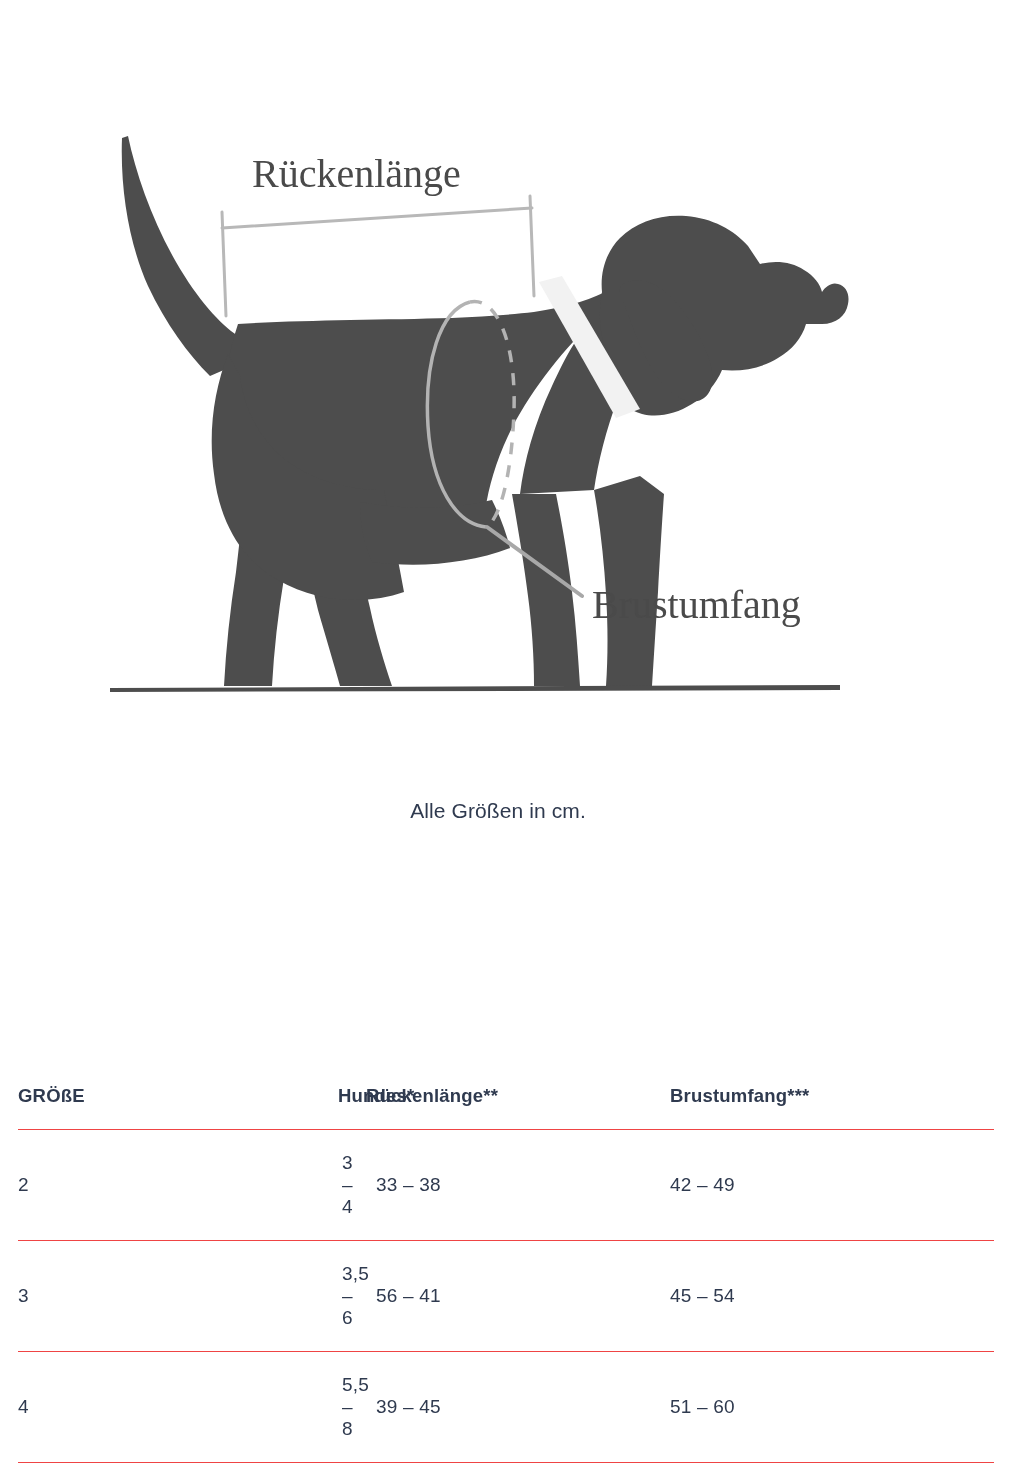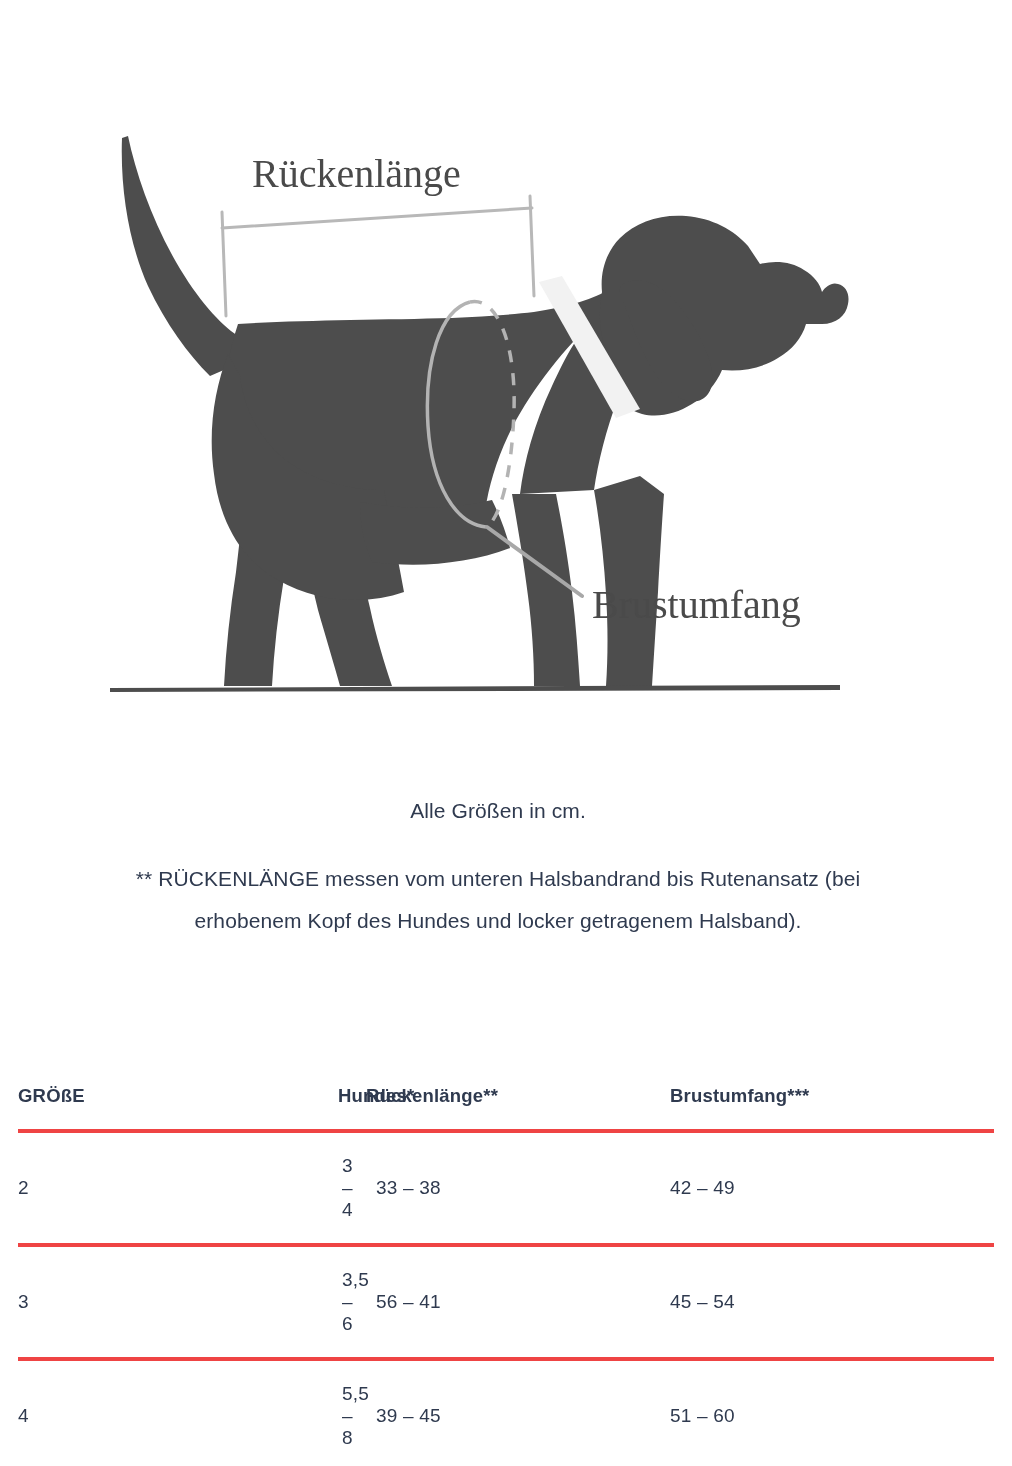--- a/index.html
+++ b/index.html
@@ -72,21 +72,21 @@
     padding: 0 0 22px 0;
     vertical-align: top;
     letter-spacing: 0.2px;
   }
   #size-table td {
     text-align: left;
     font-size: 19px;
     font-weight: normal;
     color: #2f3a4f;
     padding: 22px 0 22px 0;
-    border-top: 4px solid #ef4444;
+    border-top: 1px solid #ef4444;
     vertical-align: middle;
     letter-spacing: 0.2px;
   }
   .col-size   { width: 160px; }
   .col-weight { width: 188px; }
   .col-back   { width: 304px; }
   .col-chest  { width: 324px; }
 
   #size-table td.c-size   { padding-left: 0px; }
   #size-table td.c-weight { padding-left: 166px; }
@@ -331,22 +331,20 @@
     </g>
     <line x1="487" y1="503" x2="582" y2="572" stroke="#a8a8a8" stroke-width="4" stroke-linecap="round"></line>
     <text class="diagram-label" x="592" y="594" font-size="40">Brustumfang</text>
 
   </svg>
 </div>
 
 <div id="notes">
   <div class="note-line">Alle Größen in cm.</div>
   <div class="note-gap"></div>
-  <div class="note-line">** RÜCKENLÄNGE messen vom unteren Halsbandrand bis Rutenansatz (bei
-erhobenem Kopf des Hundes und locker getragenem Halsband).</div>
 </div>
 
 <table id="size-table">
   <colgroup>
     <col class="col-size">
       <col class="col-weight">
       <col class="col-back">
       <col class="col-chest">
   </colgroup>
   <thead>

